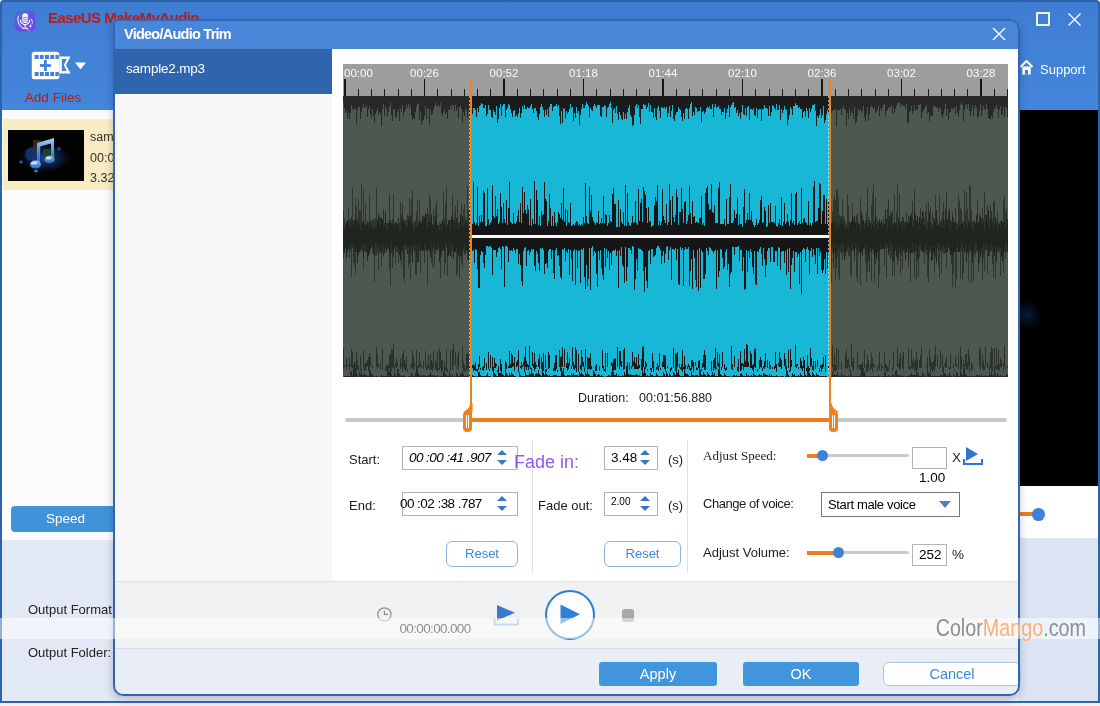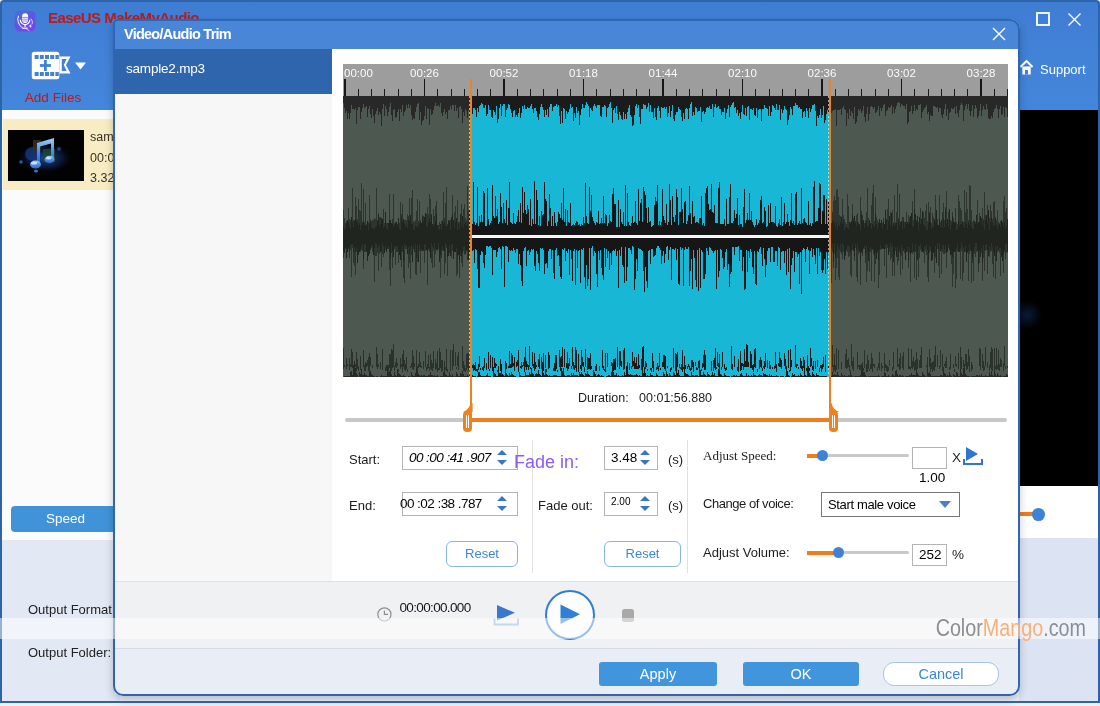--- a/index.html
+++ b/index.html
@@ -238,34 +238,34 @@
 <div class="abs" style="left:832.5px; top:547px; width:11px; height:11px; background:#3e82d7; border-radius:50%;"></div>
 <div class="abs" style="left:912px; top:543.5px; width:35px; height:22.5px; background:#fff; border:1px solid #b4b4b4;"></div>
 <div class="abs" style="left:919px; top:547px; font-size:13.5px; color:#000;">252</div>
 <div class="abs" style="left:952px; top:547px; font-size:13.5px; color:#1c1c1c;">%</div>
 
 <div class="abs" style="left:115px; top:581px; width:903px; height:67px; background:#f0f1f2; border-top:1px solid #e0e0e0;"></div>
 <svg class="abs" style="left:377px; top:606.5px;" width="15" height="15" viewBox="0 0 15 15">
   <circle cx="7.4" cy="7.4" r="6.6" fill="none" stroke="#8f8f8f" stroke-width="1.2"></circle>
   <path d="M7.4 3.6V7.4H11" fill="none" stroke="#8f8f8f" stroke-width="1.2"></path>
 </svg>
-<div class="abs" style="left:399.5px; top:600px; font-size:13.5px; color:#17171b; letter-spacing:-0.65px;">00:00:00.000</div>
+<div class="abs" style="left:399.5px; top:621px; font-size:13.5px; color:#17171b; letter-spacing:-0.65px;">00:00:00.000</div>
 <svg class="abs" style="left:493px; top:600px;" width="27" height="26" viewBox="0 0 27 26">
   <path d="M4 5L22 12.8L4 20.5Z" fill="#3a78cf"></path>
   <path d="M1.5 18.5v6h23.5v-6" fill="none" stroke="#8cb0e0" stroke-width="1.8"></path>
 </svg>
 <div class="abs" style="left:545px; top:590px; width:50px; height:50px; border:2.5px solid #2e7fd4; border-radius:50%; background:#fdfdfd;"></div>
 <svg class="abs" style="left:559px; top:604px;" width="22" height="21" viewBox="0 0 22 21">
   <path d="M1.5 0.5L21 10.3L1.5 20Z" fill="#3081d6"></path>
 </svg>
 <div class="abs" style="left:621.8px; top:609px; width:12.5px; height:12.5px; background:#a8a8a8; border-radius:2.5px;"></div>
 
 <div class="abs" style="left:115px; top:648px; width:903px; height:46px; background:#e9edf6; border-top:1px solid #d5dbe8;"></div>
 <div class="abs" style="left:599px; top:662px; width:118px; height:24px; background:#4195dc; border-radius:3px; color:#fff; font-size:14.5px; text-align:center; line-height:24px;">Apply</div>
 <div class="abs" style="left:743px; top:662px; width:116px; height:24px; background:#4195dc; border-radius:3px; color:#fff; font-size:14.5px; text-align:center; line-height:24px;">OK</div>
-<div class="abs" style="left:883px; top:662px; width:116px; height:24px; background:#fff; border:1px solid #a9c3e2; border-radius:11px; color:#3d87d8; font-size:14.5px; text-align:center; line-height:22px;">Cancel</div>
+<div class="abs" style="left:883px; top:662px; width:138px; height:24px; background:#fff; border:1px solid #a9c3e2; border-radius:6px; color:#3d87d8; font-size:14.5px; text-align:center; line-height:22px;">Cancel</div>
 
 <div class="abs" style="left:113px; top:19px; width:907px; height:677px; border:2px solid #2f65b2; border-radius:4px 10px 10px 10px; pointer-events:none;"></div>
 
 <div class="abs" style="left:0; top:0; width:1100px; height:703px; border:2px solid #2d63a9; border-radius:4px 4px 0 0; pointer-events:none;"></div>
 
 <div class="abs" style="left:0; top:617.5px; width:1100px; height:21.5px; background:rgba(255,255,255,0.5); z-index:50;"></div>
 <div class="abs" style="left:0; top:615px; width:1086px; text-align:right; z-index:51; font-size:23.5px; color:#8a8f94;"><span style="display:inline-block; transform:scaleX(0.84); transform-origin:right center;">Color<span style="color:#f9b078;">Mango</span>.com</span></div>
 
 </body></html>

